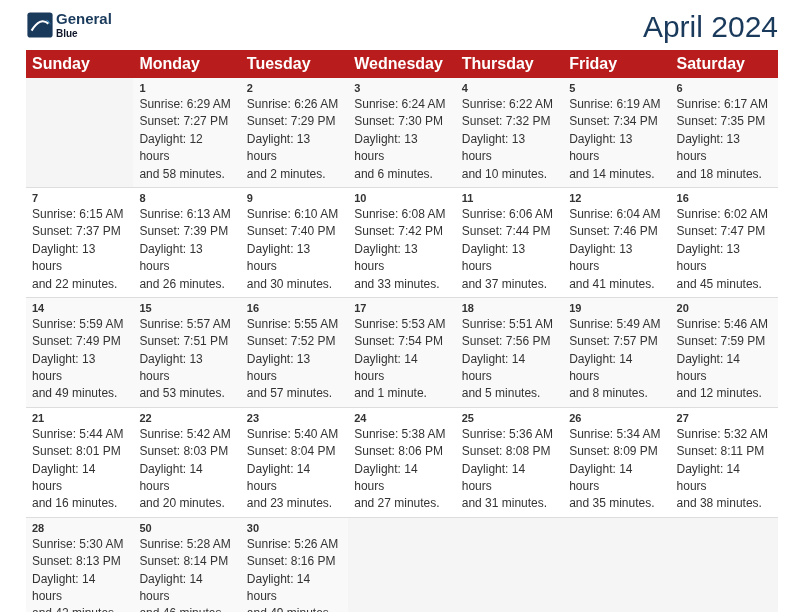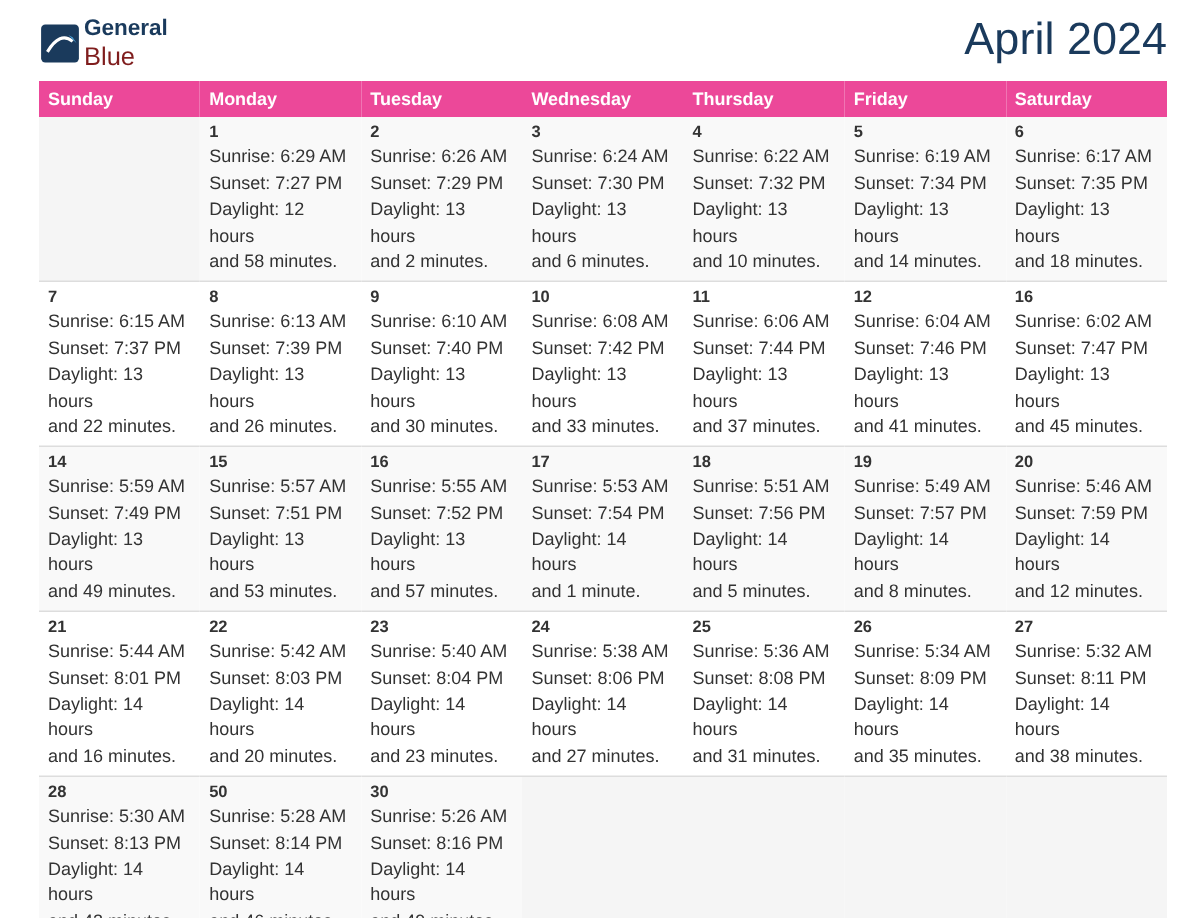--- a/index.html
+++ b/index.html
@@ -41,26 +41,26 @@
     .subtitle {
       font-size: 14px;
       color: #555;
     }
     table {
       width: 100%;
       border-collapse: collapse;
       font-size: 10.5px;
     }
     thead tr th {
-      background-color: #ec4899;
+      background-color: #b91c1c;
       color: #fff;
       font-weight: bold;
       text-align: left;
       padding: 5px 6px;
-      font-size: 12px;
+      font-size: 16px;
     }
     tbody tr {
       border-bottom: 1px solid #ddd;
     }
     tbody tr:nth-child(odd) {
       background-color: #f9f9f9;
     }
     tbody tr:nth-child(even) {
       background-color: #fff;
     }
@@ -92,21 +92,21 @@
 <div class="container">
   <div class="header-row">
     <div class="logo">
       <svg class="logo-icon" viewBox="0 0 40 40">
         <rect x="2" y="2" width="36" height="36" rx="4" fill="#1a3a5c"></rect>
         <path d="M8 28 Q20 8 32 18" stroke="white" stroke-width="3" fill="none"></path>
         <polygon points="28,12 36,20 32,14" fill="#4a9fd4"></polygon>
       </svg>
       <div>
         <div style="font-size:15px;font-weight:bold;color:#1a3a5c;line-height:1.2;">General</div>
-        <div style="font-size:17px;font-weight:normal;color:#7f1d1d;line-height:1.2;">Blue</div>
+        <div style="font-size:10px;font-weight:bold;color:#0f172a;line-height:1.2;">Blue</div>
       </div>
     </div>
     <div class="title-block">
       <div class="main-title">April 2024</div>
     </div>
   </div>
 
   <table>
     <thead>
       <tr>

